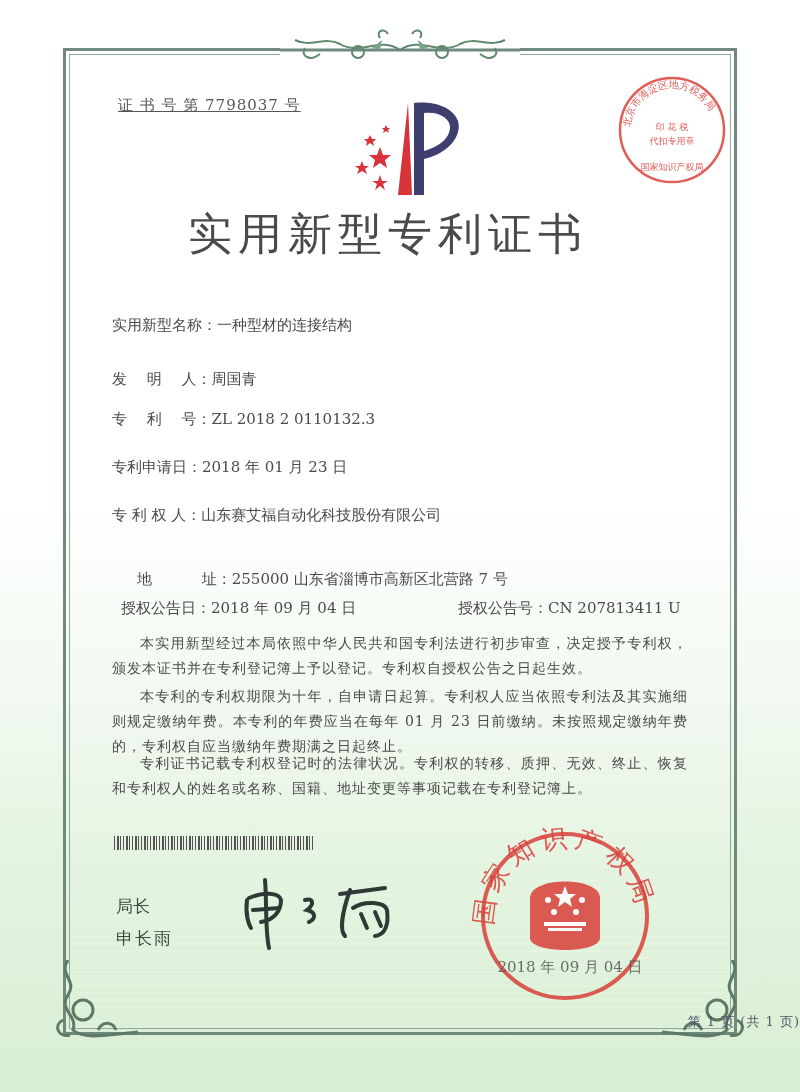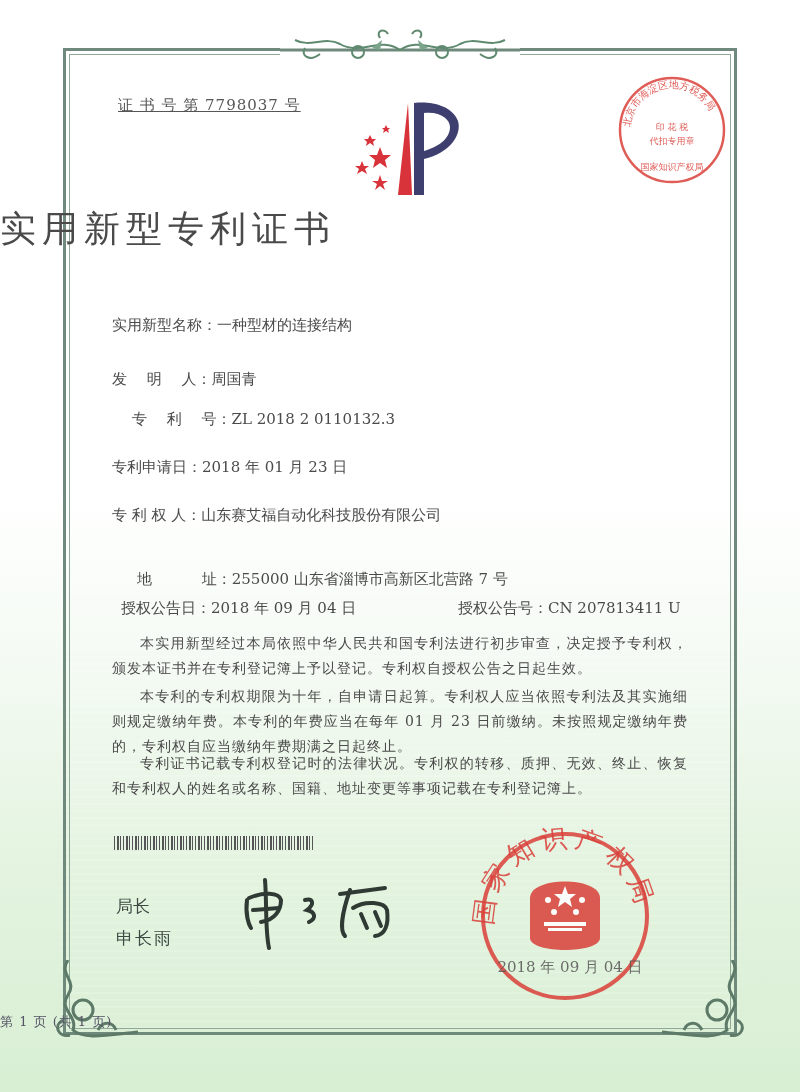--- a/index.html
+++ b/index.html
@@ -36,22 +36,22 @@
 
     .cert-no {
       position: absolute; left: 118px; top: 96px;
       font-size: 15px; letter-spacing: 1px; color: #555; text-decoration: underline;
     }
     .logo { position: absolute; left: 340px; top: 95px; width: 130px; height: 105px; }
 
     .tax-seal { position: absolute; left: 614px; top: 72px; width: 116px; height: 116px; }
 
     .title {
-      position: absolute; left: 0; width: 776px; top: 205px; 
-      font-size: 36px; letter-spacing: 6px; color: #4a4a4a; font-weight: normal;
+      position: absolute; left: 0; width: 776px; top: 205px; text-align: center;
+      font-size: 44px; letter-spacing: 6px; color: #4a4a4a; font-weight: normal;
       font-family: "DejaVu Sans", "Liberation Sans", sans-serif;
     }
 
     .field {
       position: absolute; left: 112px; font-size: 15px; color: #4a4a4a; white-space: nowrap;
     }
     .field .lbl { display: inline-block; }
     .field .val { display: inline-block; }
 
     .para {
@@ -67,21 +67,21 @@
     .director-name { position: absolute; left: 116px; top: 927px; font-size: 17px; color: #3e4a44; font-family: "DejaVu Sans", "Liberation Sans", sans-serif; letter-spacing: 2px;}
     .signature { position: absolute; left: 235px; top: 870px; width: 180px; height: 80px; }
 
     .official-seal { position: absolute; left: 470px; top: 826px; width: 190px; height: 180px; }
     .seal-date {
       position: absolute; left: 490px; top: 958px; width: 160px; text-align: center;
       font-size: 15px; color: #555; opacity: 0.85;
     }
 
     .page-footer {
-      position: absolute; left: 0; width: 800px; top: 1013px; text-align: left;
+      position: absolute; left: 0; width: 800px; top: 1013px; text-align: right;
       font-size: 13px; color: #556; letter-spacing: 1px;
     }
   </style>
 </head>
 <body>
 
 <div class="page-bg"></div>
 <div class="wave"></div>
 
 <div class="frame-outer"></div>
@@ -149,21 +149,21 @@
 </svg>
 
 <div class="title">实用新型专利证书</div>
 
 <div class="field" style="top:316px;">
   <span class="lbl">实用新型名称：</span><span class="val">一种型材的连接结构</span>
 </div>
 <div class="field" style="top:370px;">
   <span class="lbl">发　 明　 人：</span><span class="val">周国青</span>
 </div>
-<div class="field" style="top:410px;margin-left:20px;">
+<div class="field" style="top:410px;">
   <span class="lbl">专　 利　 号：</span><span class="val">ZL 2018 2 0110132.3</span>
 </div>
 <div class="field" style="top:458px;">
   <span class="lbl">专利申请日：</span><span class="val">2018 年 01 月 23 日</span>
 </div>
 <div class="field" style="top:506px;">
   <span class="lbl">专 利 权 人：</span><span class="val">山东赛艾福自动化科技股份有限公司</span>
 </div>
 <div class="field" style="top:570px;margin-left:25px;">
   <span class="lbl">地　　　 址：</span><span class="val">255000 山东省淄博市高新区北营路 7 号</span>

